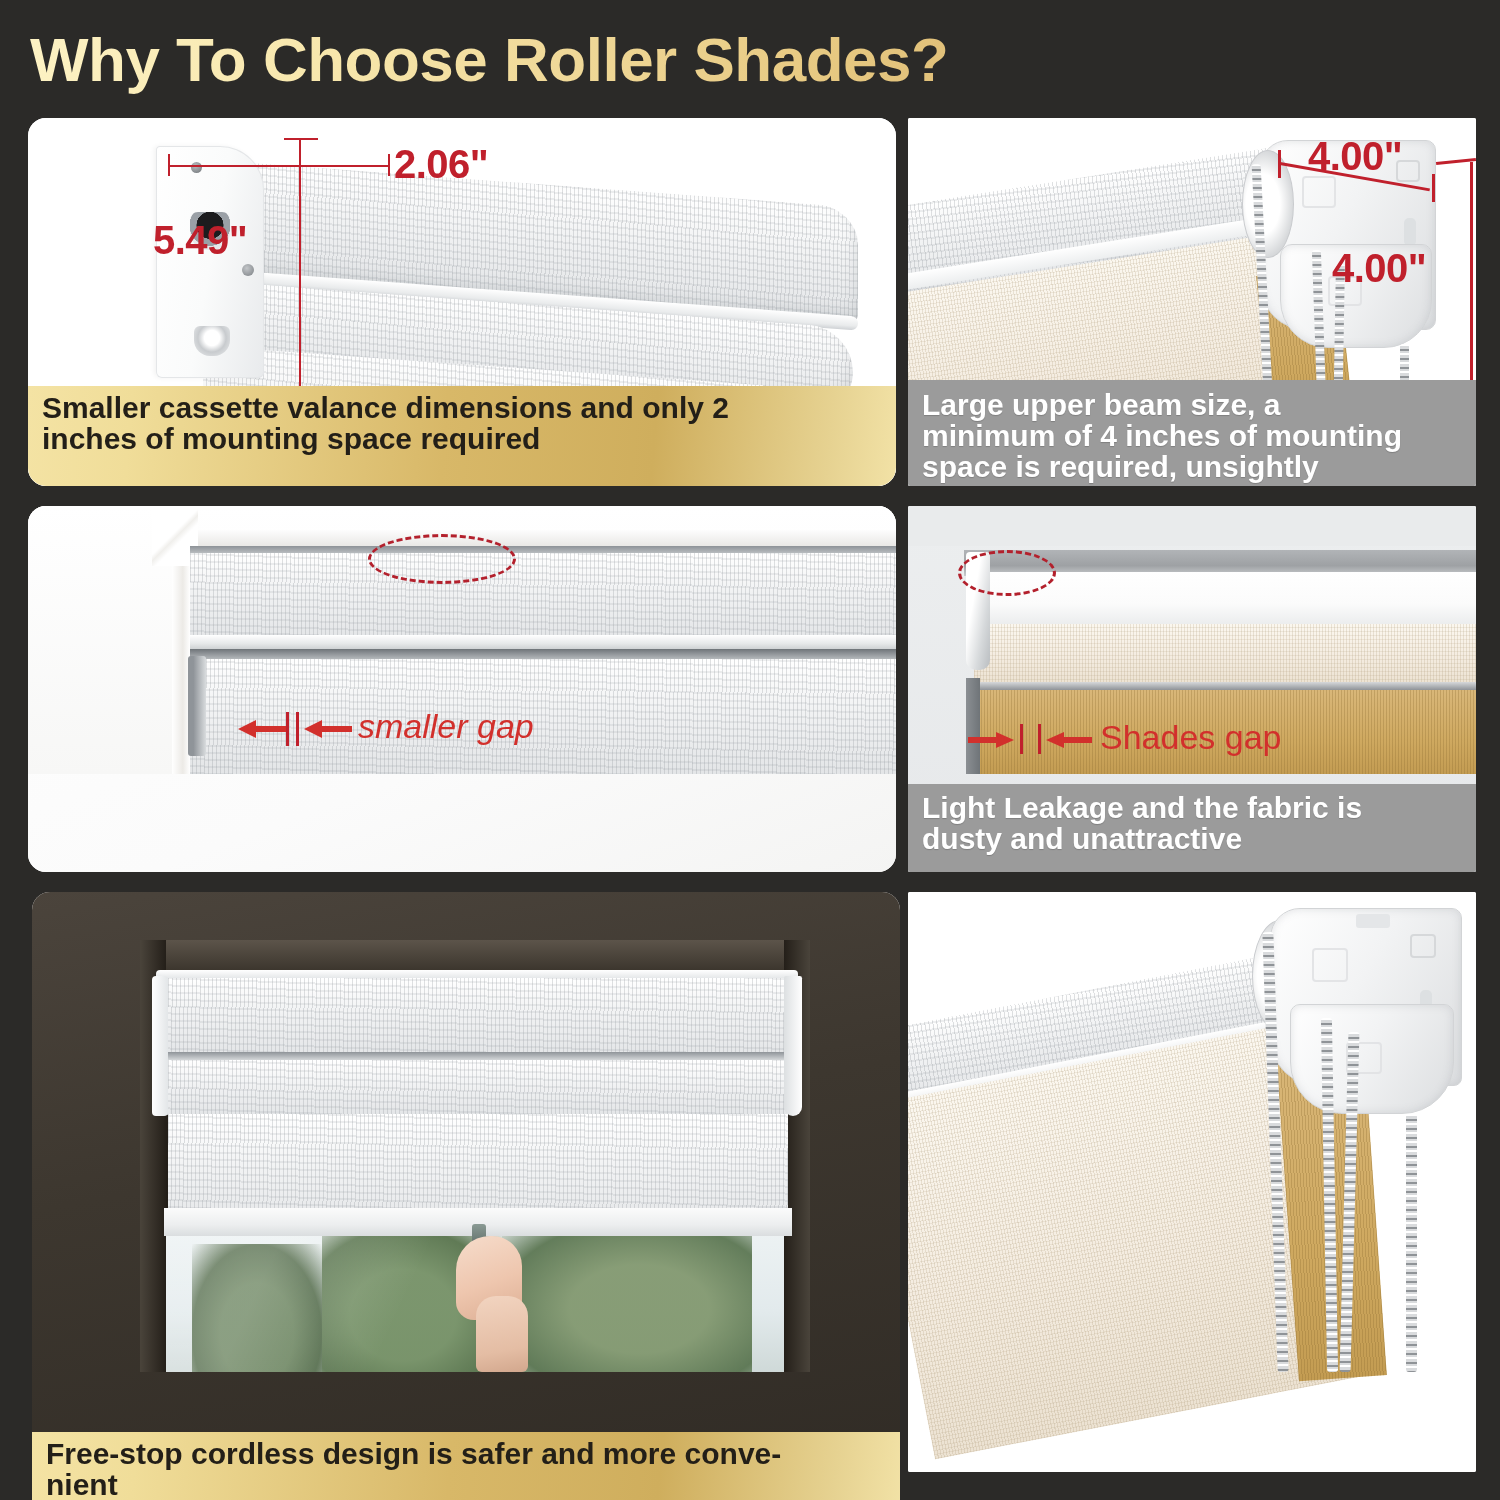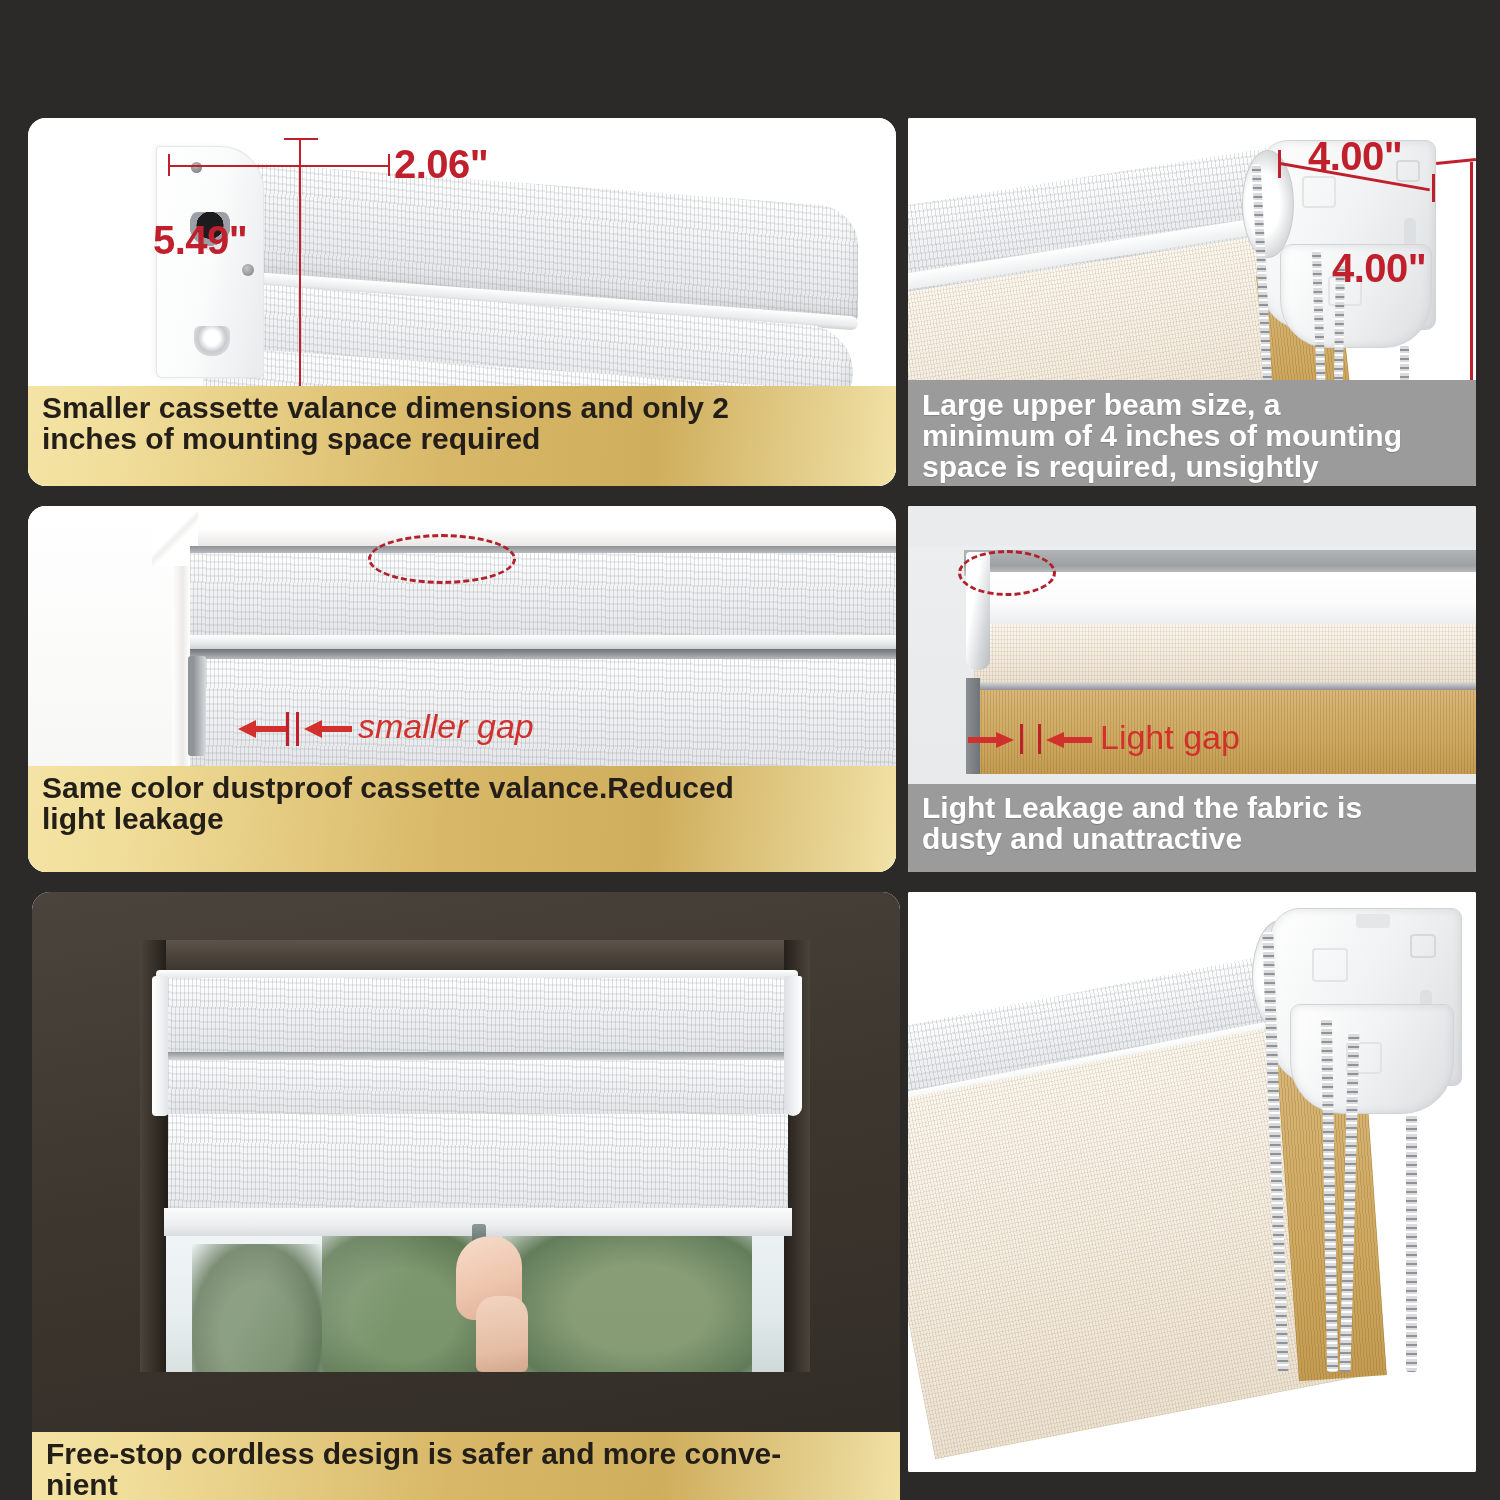--- a/index.html
+++ b/index.html
@@ -128,20 +128,21 @@
     background: linear-gradient(120deg,#ffffff 0%, #f2f3f4 45%, #dcdee0 100%);
     border: 1px solid #d2d4d6;
     box-shadow: inset 0 0 8px rgba(140,145,150,.25);
   }
 </style>
 </head>
 <body>
 
 <div id="page">
 
+  <div class="title">Why To Choose Roller Shades?</div>
 
   <div class="panel rounded" style="left:28px; top:118px; width:868px; height:368px;">
     <div class="photo" style="background:#ffffff;">
 
       <div class="abs fab-white" style="left:170px; top:38px; width:660px; height:118px;
                   transform: skewY(4.2deg); transform-origin: left top;
                   border-top:3px solid #fff; border-radius:0 40px 8px 0;
                   box-shadow: inset 0 -8px 14px rgba(120,126,132,.22);"></div>
 
       <div class="abs" style="left:170px; top:150px; width:660px; height:14px;
@@ -273,24 +274,20 @@
       <div class="abs dim-line" style="left:268px; top:206px; width:3px; height:34px;"></div>
       <svg class="abs" style="left:210px; top:212px; width:48px; height:22px;" viewBox="0 0 48 22">
         <path d="M48 11 L30 2 L30 8 L0 8 L0 14 L30 14 L30 20 Z" fill="#d2302c" transform="scale(-1,1) translate(-48,0)"></path>
       </svg>
       <svg class="abs" style="left:276px; top:212px; width:48px; height:22px;" viewBox="0 0 48 22">
         <path d="M0 11 L18 2 L18 8 L48 8 L48 14 L18 14 L18 20 Z" fill="#d2302c"></path>
       </svg>
       <div class="abs gap-label" style="left:330px; top:201px; font-size:34px;">smaller gap</div>
     </div>
 
-    <div class="caption cap-gold" style="height:106px;">
-      <div class="ctext">Same color dustproof cassette valance.Reduced
-light leakage</div>
-    </div>
   </div>
 
   <div class="panel square" style="left:908px; top:506px; width:568px; height:366px;">
     <div class="photo" style="background:linear-gradient(180deg,#eceeef 0%, #e6e8ea 100%);">
 
       <div class="abs" style="left:0; top:0; width:568px; height:40px; background:#e9ebec;"></div>
 
       <div class="abs" style="left:56px; top:44px; width:512px; height:26px;
                   background:linear-gradient(180deg,#b1b4b7 0%, #9ea1a4 60%, #c9ccce 100%);"></div>
       <div class="abs" style="left:64px; top:66px; width:504px; height:58px;
@@ -313,21 +310,21 @@
       <div class="abs dash-ellipse" style="left:50px; top:44px; width:98px; height:46px;"></div>
 
       <div class="abs dim-line" style="left:112px; top:218px; width:3px; height:30px;"></div>
       <div class="abs dim-line" style="left:130px; top:218px; width:3px; height:30px;"></div>
       <svg class="abs" style="left:60px; top:224px; width:46px; height:20px;" viewBox="0 0 46 20">
         <path d="M46 10 L28 2 L28 7 L0 7 L0 13 L28 13 L28 18 Z" fill="#d2302c"></path>
       </svg>
       <svg class="abs" style="left:138px; top:224px; width:46px; height:20px;" viewBox="0 0 46 20">
         <path d="M0 10 L18 2 L18 7 L46 7 L46 13 L18 13 L18 18 Z" fill="#d2302c"></path>
       </svg>
-      <div class="abs gap-label" style="left:192px; top:212px; font-size:34px;">Light gap</div>
+      <div class="abs gap-label" style="left:192px; top:212px; font-size:34px;">Shades gap</div>
     </div>
 
     <div class="caption cap-gray" style="height:88px; align-items:flex-start; padding-top:8px;">
       <div class="ctext">Light Leakage and the fabric is
 dusty and unattractive</div>
     </div>
   </div>
 
   <div class="panel rounded" style="left:32px; top:892px; width:868px; height:644px;">
     <div class="photo" style="background:linear-gradient(170deg,#4b443c 0%, #3d372f 40%, #2f2a24 100%);">

